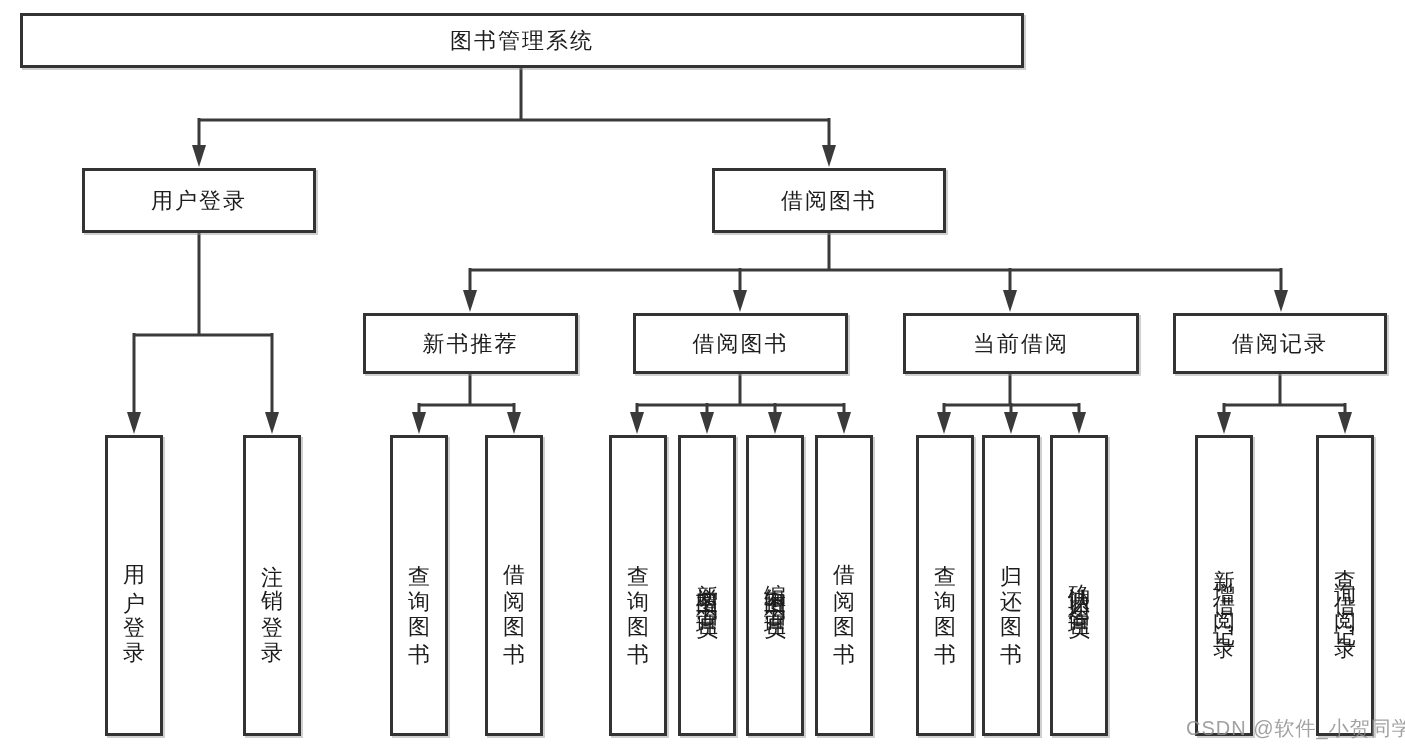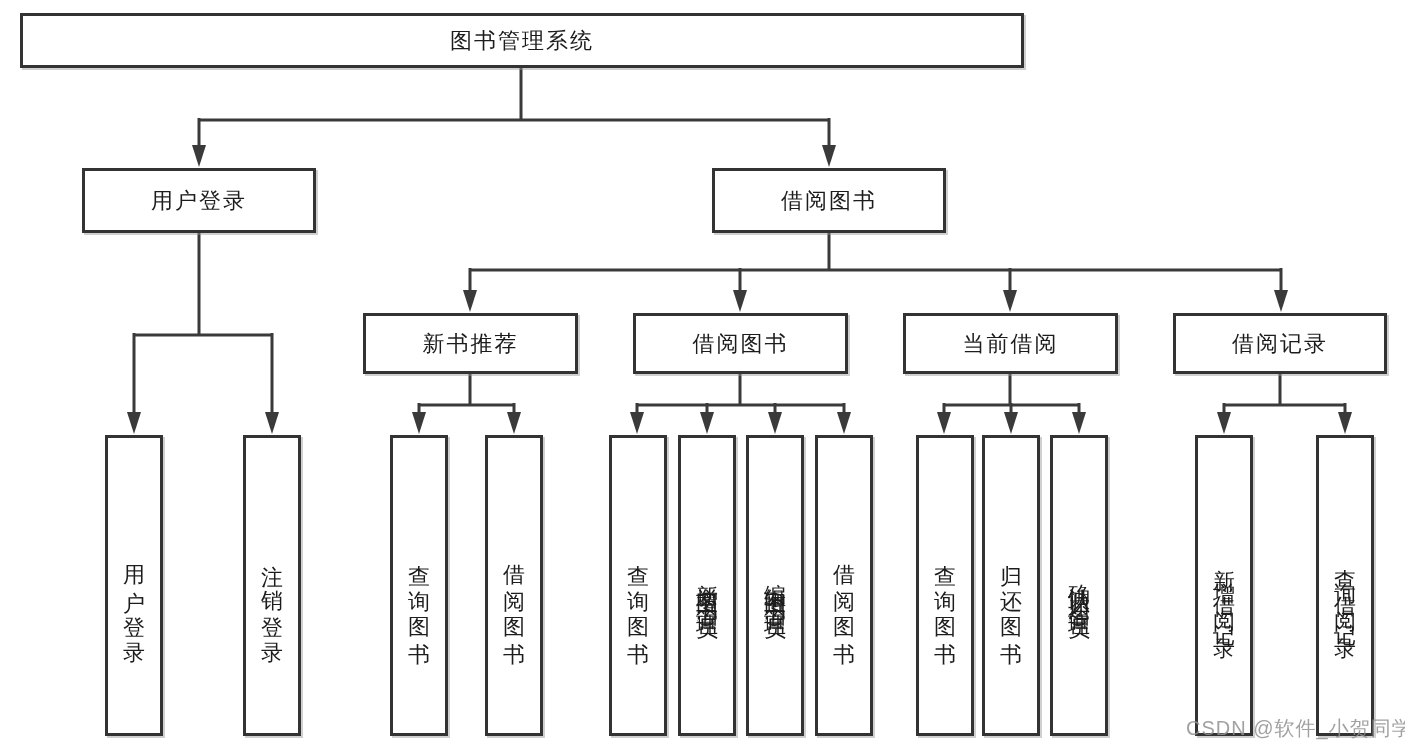--- a/index.html
+++ b/index.html
@@ -116,21 +116,21 @@
     </g>
   </svg>
 
   <div class="node h" style="left:20px; top:13px; width:1004px; height:55px;">图书管理系统</div>
 
   <div class="node h" style="left:82px; top:168px; width:234px; height:65px;">用户登录</div>
   <div class="node h" style="left:712px; top:168px; width:234px; height:65px;">借阅图书</div>
 
   <div class="node h" style="left:363px; top:313px; width:215px; height:61px;">新书推荐</div>
   <div class="node h" style="left:633px; top:313px; width:215px; height:61px;">借阅图书</div>
-  <div class="node h" style="left:903px; top:313px; width:215px; height:61px;">当前借阅</div>
+  <div class="node h" style="left:903px; top:313px; width:236px; height:61px;">当前借阅</div>
   <div class="node h" style="left:1173px; top:313px; width:214px; height:61px;">借阅记录</div>
 
   <div class="node v len4" style="left:105px; top:435px; width:58px; height:301px;">用户登录</div>
   <div class="node v len4" style="left:243px; top:435px; width:58px; height:301px;">注销登录</div>
 
   <div class="node v len4" style="left:390px; top:435px; width:58px; height:301px;">查询图书</div>
   <div class="node v len4" style="left:485px; top:435px; width:58px; height:301px;">借阅图书</div>
 
   <div class="node v len4" style="left:609px; top:435px; width:58px; height:301px;">查询图书</div>
   <div class="node v len9" style="left:678px; top:435px; width:58px; height:301px;">新增图书（管理员）</div>

